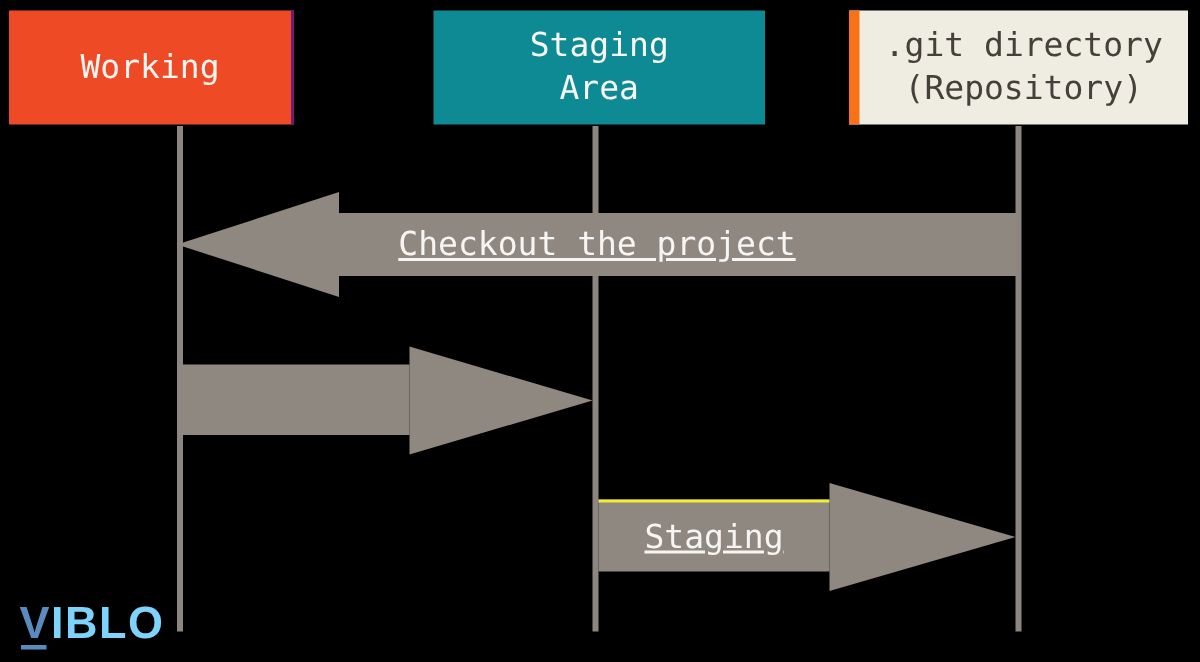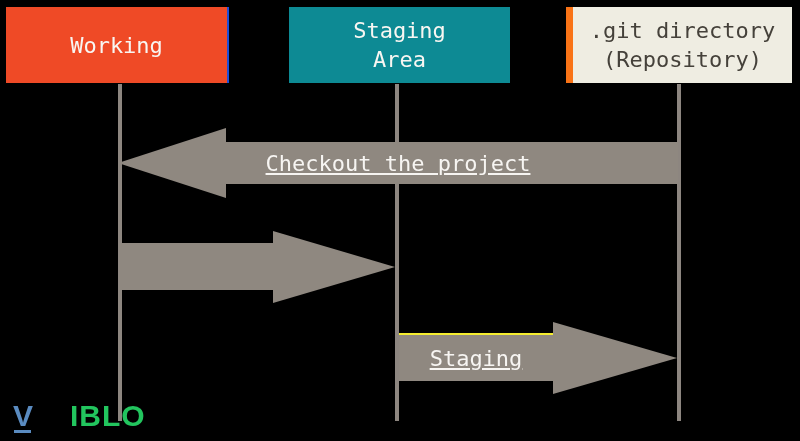--- a/index.html
+++ b/index.html
@@ -6,21 +6,21 @@
   .canvas{
     position:relative;width:800px;height:441px;background:#000;overflow:hidden;
     font-family:"DejaVu Sans Mono","Liberation Mono",monospace;
   }
   
   .box{
     position:absolute;top:7px;height:76px;box-sizing:border-box;
     display:flex;flex-direction:column;align-items:center;justify-content:center;
     font-size:22px;line-height:29px;text-align:center;white-space:nowrap;
   }
-  .box-wd{left:6px;width:223px;background:#EF4A26;color:#F8F6F2;border-right:2px solid #1d4ed8;}
+  .box-wd{left:6px;width:190px;background:#EF4A26;color:#F8F6F2;border-right:2px solid #701a75;}
   .box-sa{left:289px;width:221px;background:#0D8A94;color:#F8F6F2;}
   .box-git{left:566px;width:226px;background:#EFEDE2;color:#45413A;border-left:7px solid #f97316;}
   
   .lifeline{position:absolute;top:84px;width:4px;height:337px;background:#8D8680;z-index:1;}
   .line-wd{left:118px;}
   .line-sa{left:395px;}
   .line-git{left:677px;}
   
   .arrow-body{position:absolute;background:#8F8880;z-index:2;}
   .arrow-head{position:absolute;width:0;height:0;z-index:2;}
@@ -43,21 +43,21 @@
   .checkout-label{left:118px;top:142px;width:560px;height:42px;}
   .stage-label{left:119px;top:243px;width:176px;height:47px;}
   .commit-label{left:399px;top:335px;width:154px;height:46px;}
   
   .logo{
     position:absolute;left:13px;top:401px;z-index:4;
     font-family:"Liberation Sans","DejaVu Sans",sans-serif;
     font-weight:bold;font-size:30px;line-height:30px;letter-spacing:1px;
   }
   .logo-v{color:#5A8BC0;}
-  .logo-rest{color:#22c55e;margin-left:36px;}
+  .logo-rest{color:#7dd3fc;}
   .logo-underline{position:absolute;left:1px;top:29px;width:17px;height:3px;background:#5A8BC0;}
 </style>
 </head>
 <body>
 
 <div class="canvas">
 
   <div class="lifeline line-wd"></div>
   <div class="lifeline line-sa"></div>
   <div class="lifeline line-git"></div>

